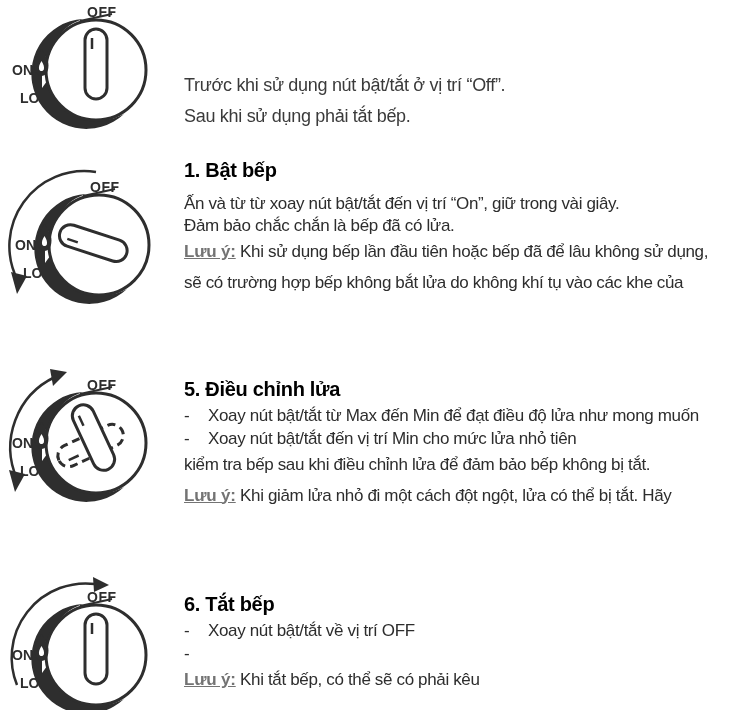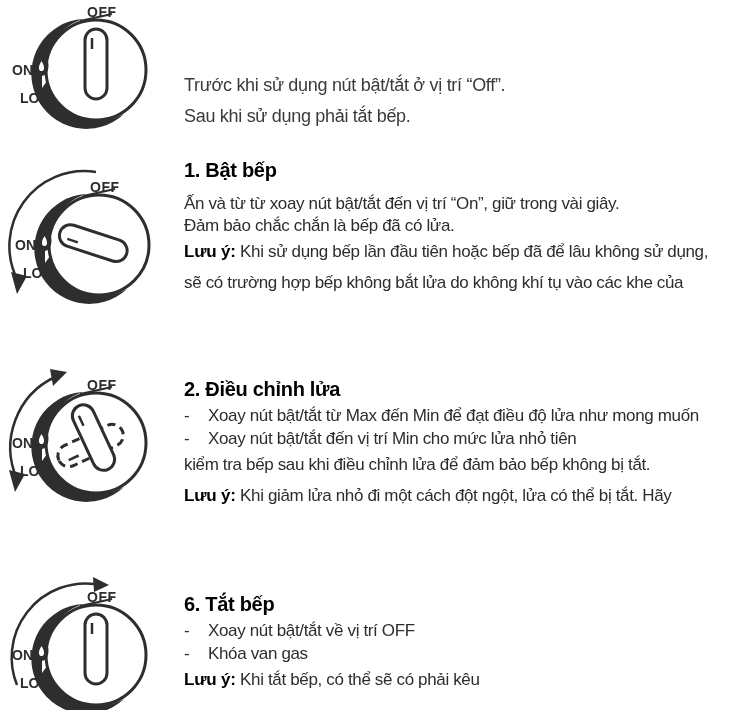--- a/index.html
+++ b/index.html
@@ -25,21 +25,21 @@
     font-size:20px;font-weight:700;line-height:26px;margin:0;
     color:#000000;letter-spacing:-0.3px;
   }
   .body-lines{margin-top:10px;font-size:17px;line-height:22px;letter-spacing:-0.35px;}
   .body-lines .line{white-space:nowrap;}
   .bullets{margin-top:2px;font-size:17px;line-height:23px;letter-spacing:-0.35px;}
   .bullet-row{display:flex;white-space:nowrap;}
   .bullet-dash{width:24px;flex:0 0 24px;}
   .note{font-size:17px;line-height:30.5px;letter-spacing:-0.35px;}
   .note .line{white-space:nowrap;}
-  .note-label{font-weight:700;color:#000000;letter-spacing:-0.2px;}
+  .note-label{font-weight:700;color:#737373;letter-spacing:-0.2px;text-decoration:underline;}
   svg text{font-family:"Liberation Sans","DejaVu Sans",sans-serif;font-weight:700;fill:#2e2e2e;}
 </style>
 </head>
 <body>
 
 <svg width="0" height="0" style="position:absolute" aria-hidden="true">
   <defs>
     <g id="k-base">
       <path d="M90 27 A55 55 0 1 0 131 122 A52 52 0 1 1 90 27 Z" fill="#2e2e2e"></path>
       <polygon points="49,60 62,78 49,96" fill="#ffffff"></polygon>
@@ -111,21 +111,21 @@
     <div class="line">Ấn và từ từ xoay nút bật/tắt đến vị trí “On”, giữ trong vài giây.</div>
     <div class="line">Đảm bảo chắc chắn là bếp đã có lửa.</div>
   </div>
   <div class="note">
     <div class="line"><span class="note-label">Lưu ý:</span> <span>Khi sử dụng bếp lần đầu tiên hoặc bếp đã để lâu không sử dụng,</span></div>
     <div class="line">sẽ có trường hợp bếp không bắt lửa do không khí tụ vào các khe của</div>
   </div>
 </div>
 
 <div id="sec2" class="textcol">
-  <h3 class="sec-title">2. Điều chỉnh lửa</h3>
+  <h3 class="sec-title">5. Điều chỉnh lửa</h3>
   <div class="bullets">
     <div class="bullet-row">
       <span class="bullet-dash">-</span>
       <span>Xoay nút bật/tắt từ Max đến Min để đạt điều độ lửa như mong muốn</span>
     </div>
     <div class="bullet-row">
       <span class="bullet-dash">-</span>
       <span>Xoay nút bật/tắt đến vị trí Min cho mức lửa nhỏ tiên</span>
     </div>
   </div>
@@ -137,19 +137,18 @@
 
 <div id="sec3" class="textcol">
   <h3 class="sec-title">6. Tắt bếp</h3>
   <div class="bullets">
     <div class="bullet-row">
       <span class="bullet-dash">-</span>
       <span>Xoay nút bật/tắt về vị trí OFF</span>
     </div>
     <div class="bullet-row">
       <span class="bullet-dash">-</span>
-      <span>Khóa van gas</span>
     </div>
   </div>
   <div class="note">
     <div class="line"><span class="note-label">Lưu ý:</span> <span>Khi tắt bếp, có thể sẽ có phải kêu</span></div>
   </div>
 </div>
 
 </body></html>

